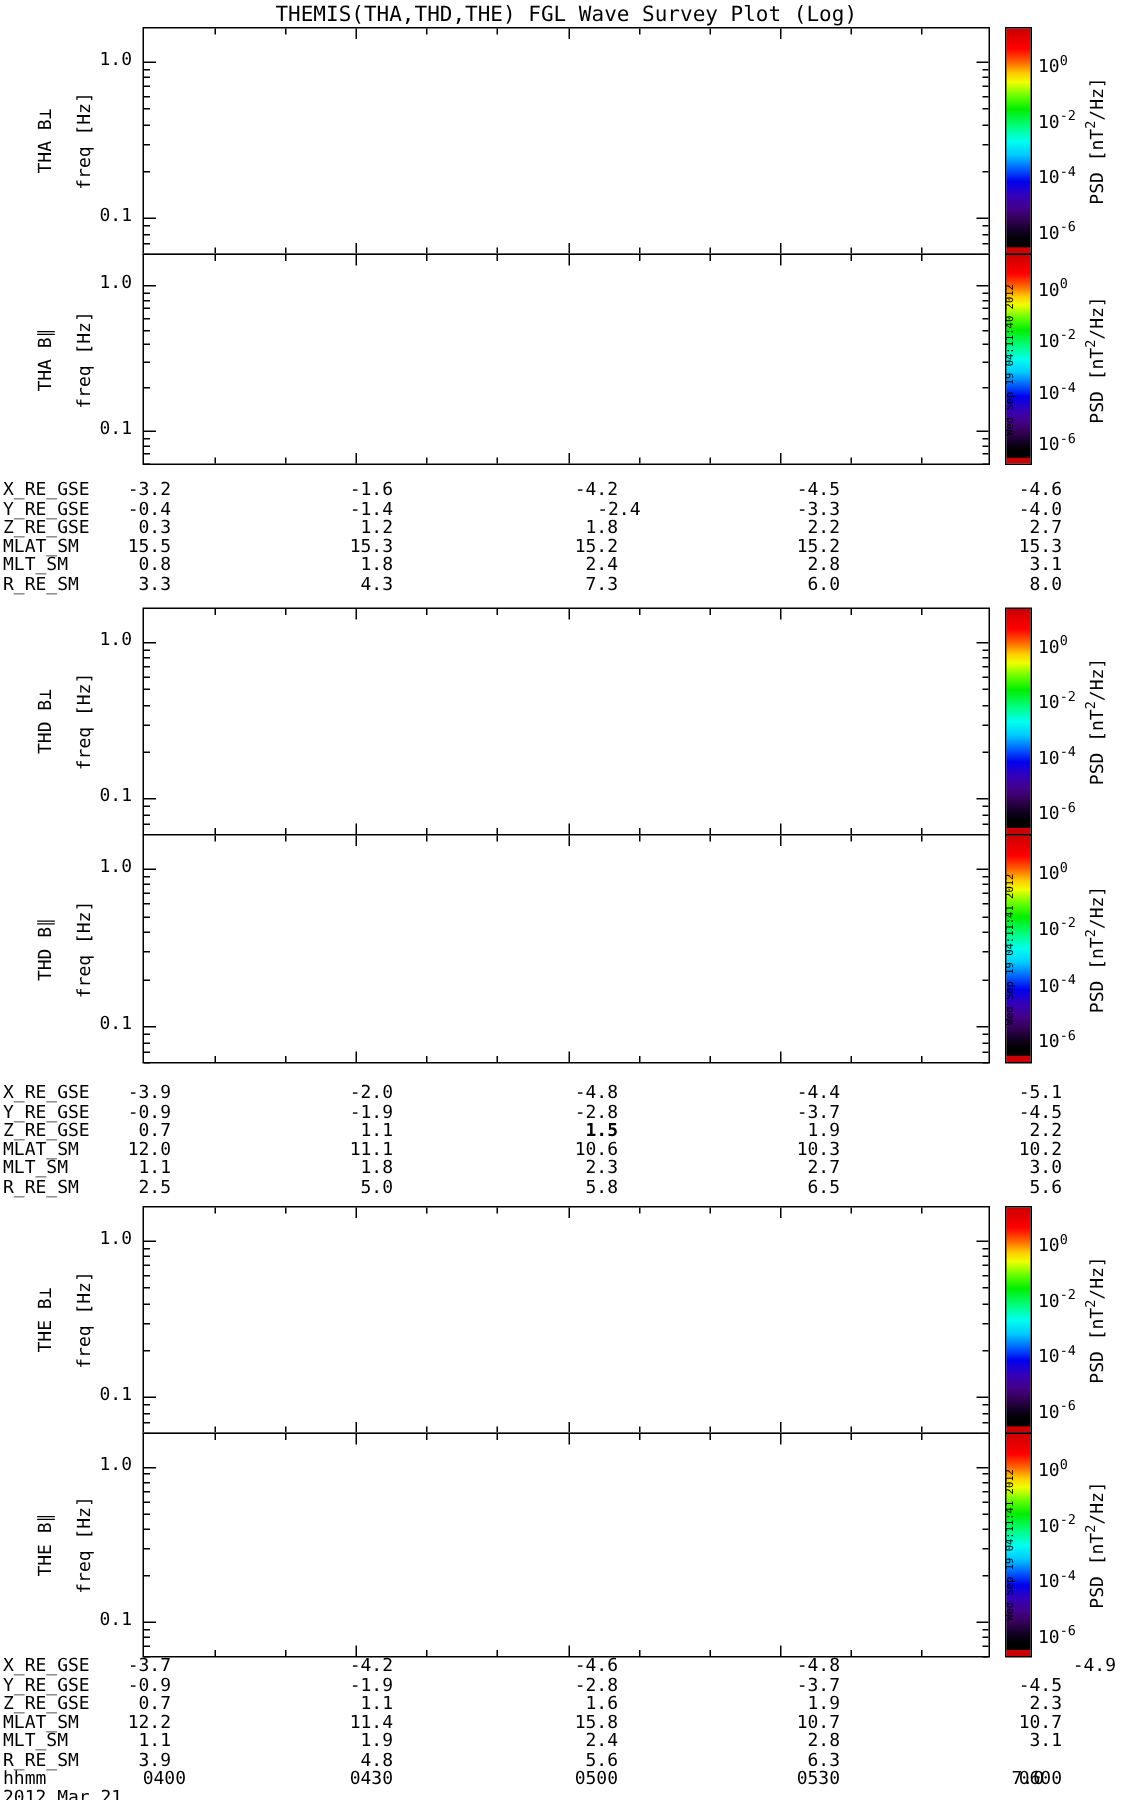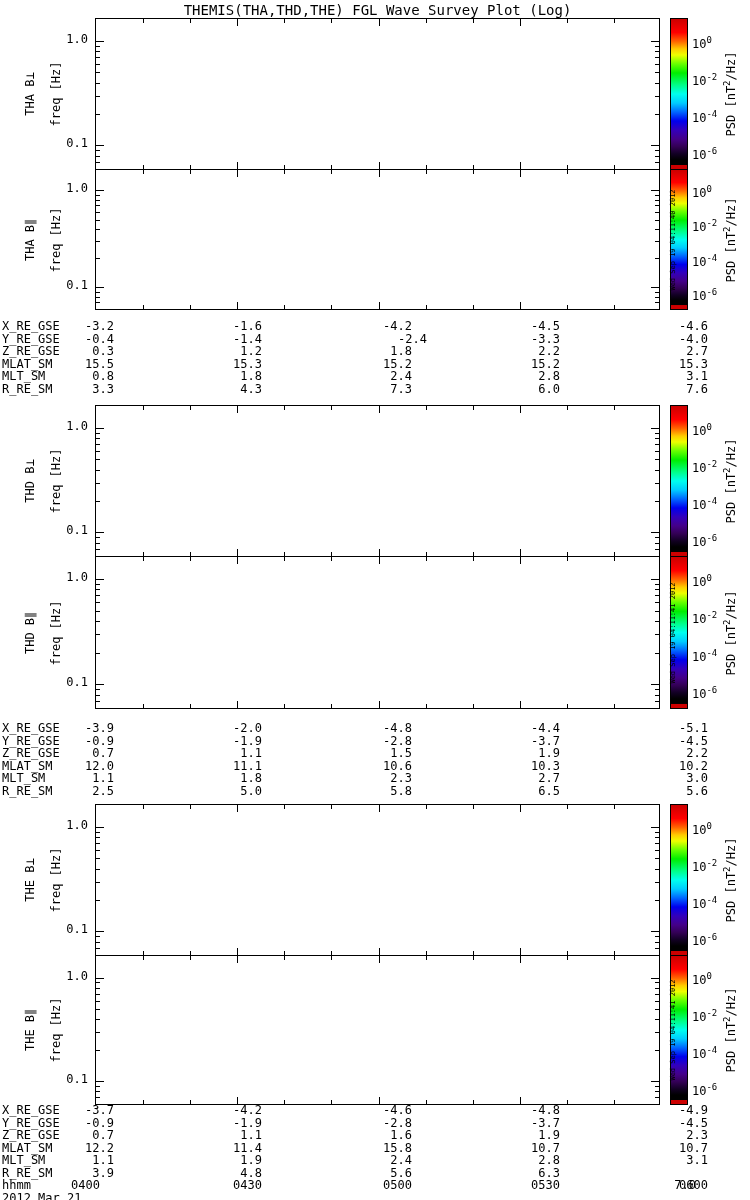--- a/index.html
+++ b/index.html
@@ -180,21 +180,21 @@
     <div class="eph ephval" style="left: 34px; top: 370px;">0.8</div>
     <div class="eph ephval" style="left: 182px; top: 370px;">1.8</div>
     <div class="eph ephval" style="left: 332px; top: 370px;">2.4</div>
     <div class="eph ephval" style="left: 480px; top: 370px;">2.8</div>
     <div class="eph ephval" style="left: 628px; top: 370px;">3.1</div>
     <div class="eph" style="left: 2px; top: 382.5px;">R_RE_SM</div>
     <div class="eph ephval" style="left: 34px; top: 382.5px;">3.3</div>
     <div class="eph ephval" style="left: 182px; top: 382.5px;">4.3</div>
     <div class="eph ephval" style="left: 332px; top: 382.5px;">7.3</div>
     <div class="eph ephval" style="left: 480px; top: 382.5px;">6.0</div>
-    <div class="eph ephval" style="left: 628px; top: 382.5px;">7.6</div>
+    <div class="eph ephval" style="left: 628px; top: 382.5px;">8.0</div>
     <div class="panel" style="left: 95px; top: 405px; width: 565px; height: 152px;">
       <div class="tick" style="left: 47px; top: 0px; width: 1px; height: 4px;"></div>
       <div class="tick" style="left: 47px; bottom: 0px; width: 1px; height: 4px;"></div>
       <div class="tick" style="left: 94px; top: 0px; width: 1px; height: 4px;"></div>
       <div class="tick" style="left: 94px; bottom: 0px; width: 1px; height: 4px;"></div>
       <div class="tick" style="left: 141px; top: 0px; width: 1px; height: 7px;"></div>
       <div class="tick" style="left: 141px; bottom: 0px; width: 1px; height: 7px;"></div>
       <div class="tick" style="left: 188px; top: 0px; width: 1px; height: 4px;"></div>
       <div class="tick" style="left: 188px; bottom: 0px; width: 1px; height: 4px;"></div>
       <div class="tick" style="left: 235px; top: 0px; width: 1px; height: 4px;"></div>
@@ -321,21 +321,21 @@
     <div class="eph ephval" style="left: 628px; top: 722px;">-5.1</div>
     <div class="eph" style="left: 2px; top: 734.5px;">Y_RE_GSE</div>
     <div class="eph ephval" style="left: 34px; top: 734.5px;">-0.9</div>
     <div class="eph ephval" style="left: 182px; top: 734.5px;">-1.9</div>
     <div class="eph ephval" style="left: 332px; top: 734.5px;">-2.8</div>
     <div class="eph ephval" style="left: 480px; top: 734.5px;">-3.7</div>
     <div class="eph ephval" style="left: 628px; top: 734.5px;">-4.5</div>
     <div class="eph" style="left: 2px; top: 747px;">Z_RE_GSE</div>
     <div class="eph ephval" style="left: 34px; top: 747px;">0.7</div>
     <div class="eph ephval" style="left: 182px; top: 747px;">1.1</div>
-    <div class="eph ephval" style="left: 332px; top: 747px;">1.5</div>
+    <div class="eph ephval" style="left: 332px; top: 747px; font-weight: bold;">1.5</div>
     <div class="eph ephval" style="left: 480px; top: 747px;">1.9</div>
     <div class="eph ephval" style="left: 628px; top: 747px;">2.2</div>
     <div class="eph" style="left: 2px; top: 759.5px;">MLAT_SM</div>
     <div class="eph ephval" style="left: 34px; top: 759.5px;">12.0</div>
     <div class="eph ephval" style="left: 182px; top: 759.5px;">11.1</div>
     <div class="eph ephval" style="left: 332px; top: 759.5px;">10.6</div>
     <div class="eph ephval" style="left: 480px; top: 759.5px;">10.3</div>
     <div class="eph ephval" style="left: 628px; top: 759.5px;">10.2</div>
     <div class="eph" style="left: 2px; top: 772px;">MLT_SM</div>
     <div class="eph ephval" style="left: 34px; top: 772px;">1.1</div>
@@ -472,21 +472,21 @@
     <div class="cblab" style="left: 692px; top: 1010px;"><span>10</span><sup>-2</sup></div>
     <div class="cblab" style="left: 692px; top: 1046.75px;"><span>10</span><sup>-4</sup></div>
     <div class="cblab" style="left: 692px; top: 1083.5px;"><span>10</span><sup>-6</sup></div>
     <div class="rot psdlab" style="left: 731px; top: 1030px;"><span>PSD [nT</span><sup>2</sup><span>/Hz]</span></div>
     <div class="rot ts" style="left: 673px; top: 1030px;">Wed Sep 19 04:11:41 2012</div>
     <div class="eph" style="left: 2px; top: 1104px;">X_RE_GSE</div>
     <div class="eph ephval" style="left: 34px; top: 1104px;">-3.7</div>
     <div class="eph ephval" style="left: 182px; top: 1104px;">-4.2</div>
     <div class="eph ephval" style="left: 332px; top: 1104px;">-4.6</div>
     <div class="eph ephval" style="left: 480px; top: 1104px;">-4.8</div>
-    <div class="eph ephval" style="left: 628px; top: 1104px;">-4.9</div>
+    <div class="eph ephval" style="left: 664px; top: 1104px;">-4.9</div>
     <div class="eph" style="left: 2px; top: 1116.5px;">Y_RE_GSE</div>
     <div class="eph ephval" style="left: 34px; top: 1116.5px;">-0.9</div>
     <div class="eph ephval" style="left: 182px; top: 1116.5px;">-1.9</div>
     <div class="eph ephval" style="left: 332px; top: 1116.5px;">-2.8</div>
     <div class="eph ephval" style="left: 480px; top: 1116.5px;">-3.7</div>
     <div class="eph ephval" style="left: 628px; top: 1116.5px;">-4.5</div>
     <div class="eph" style="left: 2px; top: 1129px;">Z_RE_GSE</div>
     <div class="eph ephval" style="left: 34px; top: 1129px;">0.7</div>
     <div class="eph ephval" style="left: 182px; top: 1129px;">1.1</div>
     <div class="eph ephval" style="left: 332px; top: 1129px;">1.6</div>
@@ -504,19 +504,19 @@
     <div class="eph ephval" style="left: 332px; top: 1154px;">2.4</div>
     <div class="eph ephval" style="left: 480px; top: 1154px;">2.8</div>
     <div class="eph ephval" style="left: 628px; top: 1154px;">3.1</div>
     <div class="eph" style="left: 2px; top: 1166.5px;">R_RE_SM</div>
     <div class="eph ephval" style="left: 34px; top: 1166.5px;">3.9</div>
     <div class="eph ephval" style="left: 182px; top: 1166.5px;">4.8</div>
     <div class="eph ephval" style="left: 332px; top: 1166.5px;">5.6</div>
     <div class="eph ephval" style="left: 480px; top: 1166.5px;">6.3</div>
     <div class="eph ephval" style="left: 616px; top: 1166.5px; margin-top: 12px;">7.0</div>
     <div class="eph" style="left: 2px; top: 1179px;">hhmm</div>
-    <div class="eph ephval" style="left: 20px; top: 1179px;">0400</div>
+    <div class="eph ephval" style="left: 44px; top: 1179px;">0400</div>
     <div class="eph ephval" style="left: 182px; top: 1179px;">0430</div>
     <div class="eph ephval" style="left: 332px; top: 1179px;">0500</div>
     <div class="eph ephval" style="left: 480px; top: 1179px;">0530</div>
     <div class="eph ephval" style="left: 628px; top: 1179px;">0600</div>
     <div class="eph" style="left: 2px; top: 1191.5px;">2012 Mar 21</div>
   </div>
 
 </body></html>

